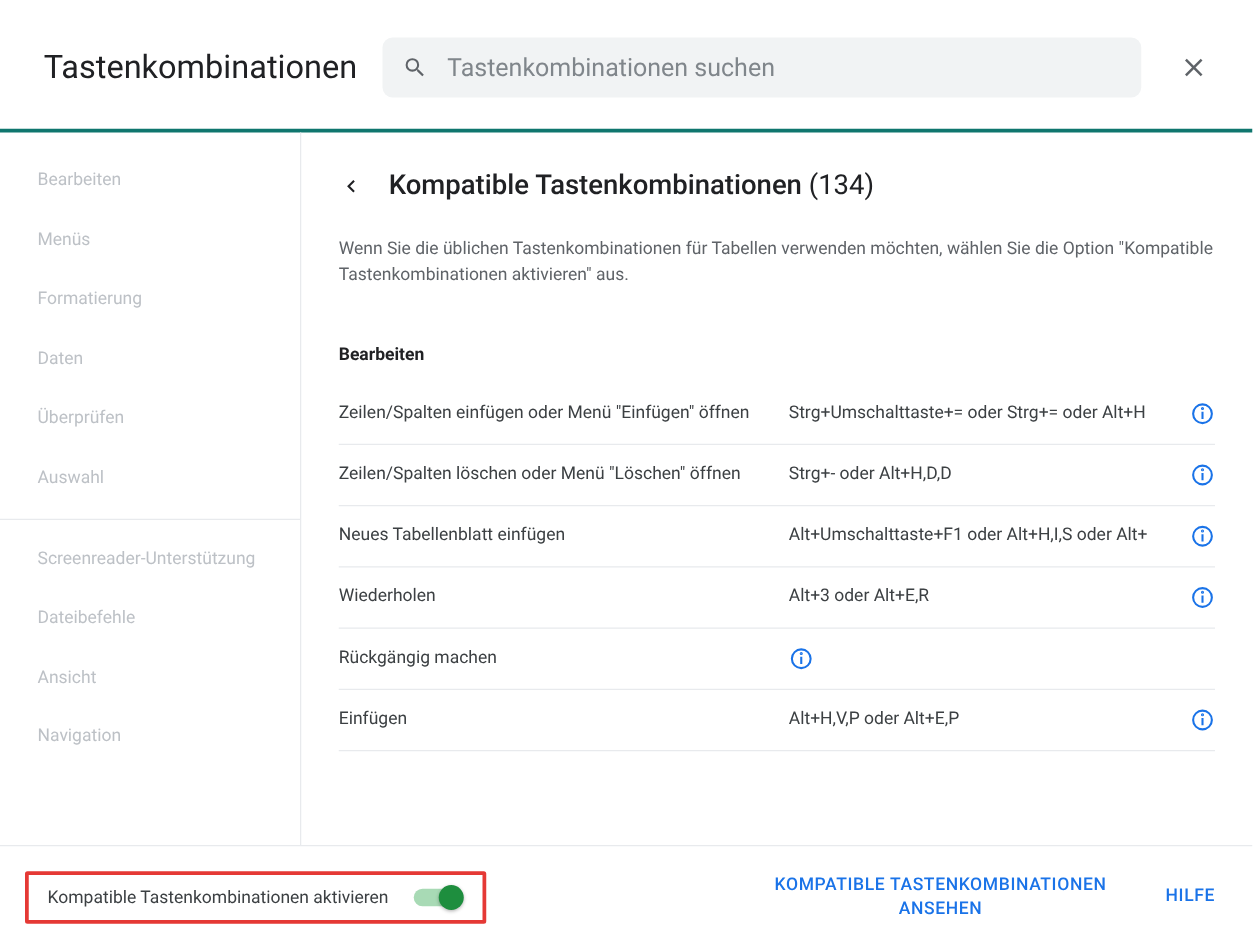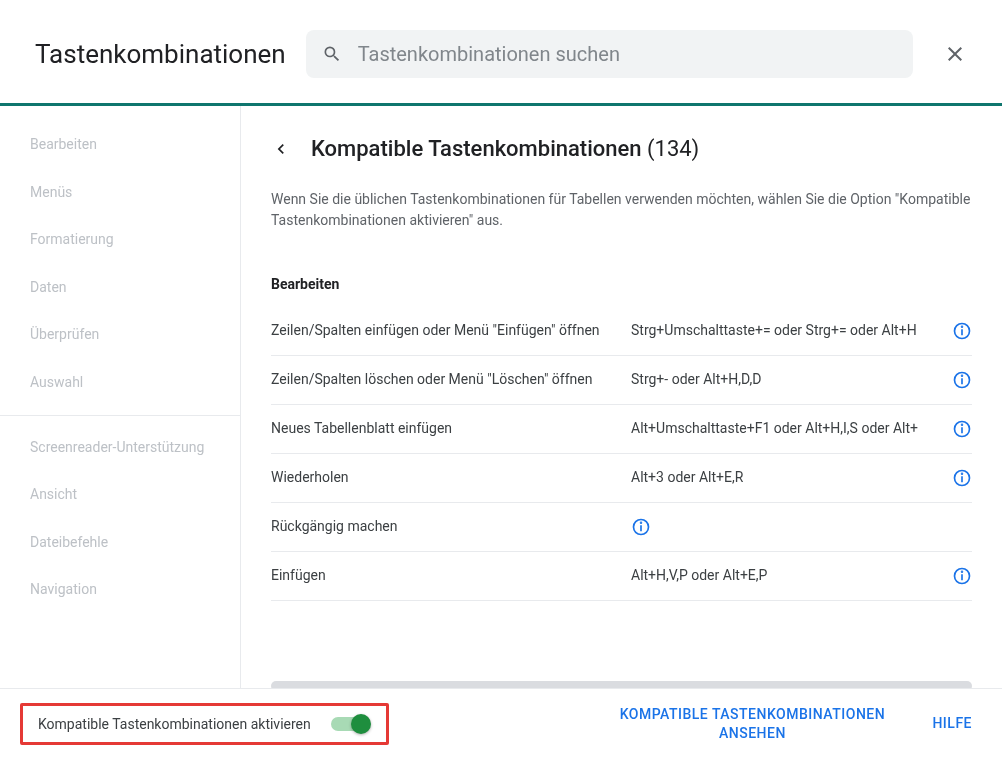--- a/index.html
+++ b/index.html
@@ -204,21 +204,21 @@
       color: #1a73e8;
       flex-shrink: 0;
       cursor: pointer;
     }
     
     .footer {
       position: absolute;
       bottom: 0;
       left: 0;
       right: 0;
-      height: 70px;
+      height: 82px;
       display: flex;
       align-items: center;
       padding: 0 30px 0 20px;
       background: #fff;
       border-top: 1px solid #e8eaed;
       gap: 30px;
     }
     
     .toggle-container {
       display: flex;
@@ -304,22 +304,22 @@
 <div class="content-wrapper">
   <div class="sidebar">
     <div class="sidebar-item"><span>Bearbeiten</span></div>
     <div class="sidebar-item"><span>Menüs</span></div>
     <div class="sidebar-item"><span>Formatierung</span></div>
     <div class="sidebar-item"><span>Daten</span></div>
     <div class="sidebar-item"><span>Überprüfen</span></div>
     <div class="sidebar-item"><span>Auswahl</span></div>
     <div class="sidebar-divider"></div>
     <div class="sidebar-item"><span>Screenreader-Unterstützung</span></div>
+    <div class="sidebar-item"><span>Dateibefehle</span></div>
     <div class="sidebar-item"><span>Ansicht</span></div>
-    <div class="sidebar-item"><span>Dateibefehle</span></div>
     <div class="sidebar-item"><span>Navigation</span></div>
   </div>
 
   <div class="main-content">
     <div class="main-header">
       <div class="title-row">
         <svg class="back-arrow" viewBox="0 0 24 24" fill="currentColor">
           <path d="M15.41 7.41L14 6l-6 6 6 6 1.41-1.41L10.83 12z"></path>
         </svg>
         <h2 class="section-title">

